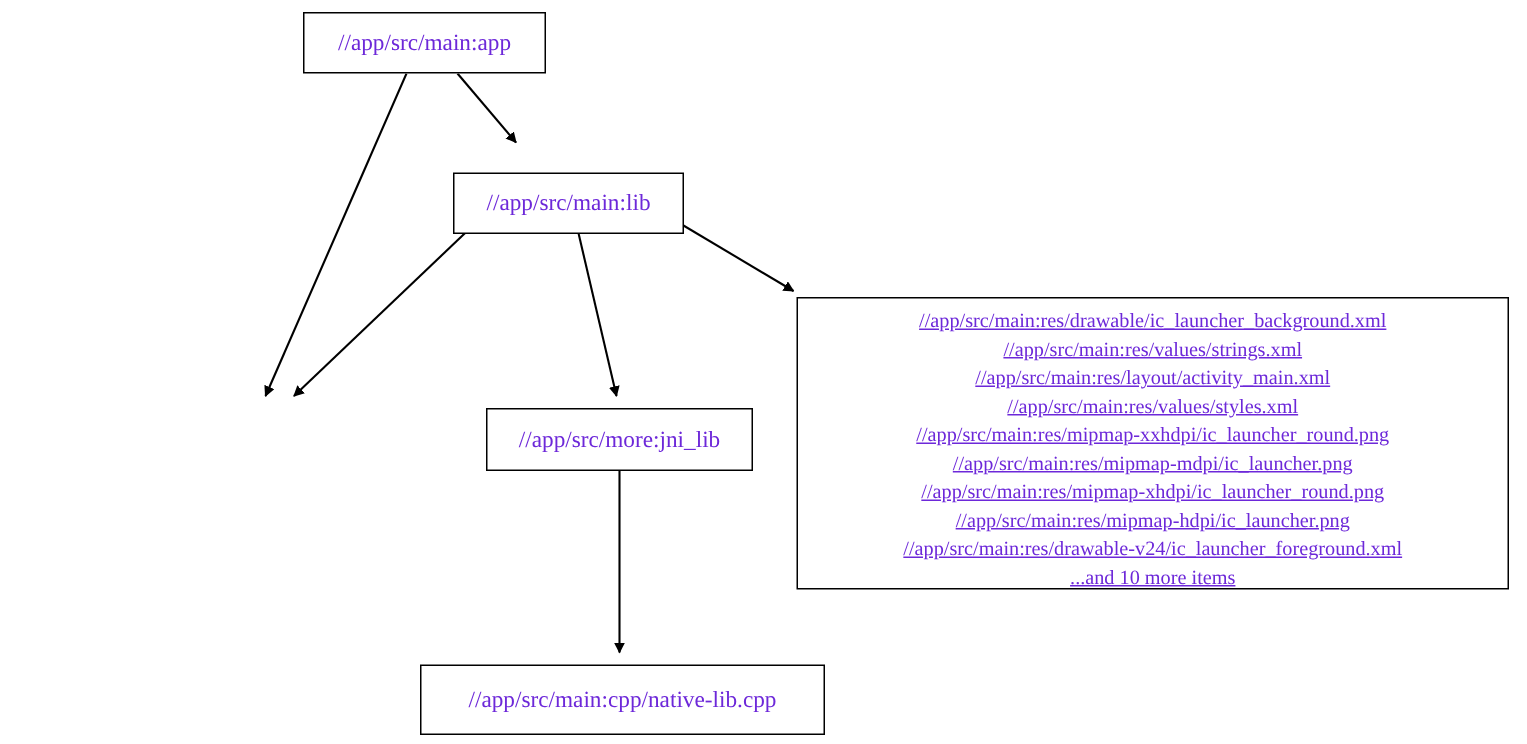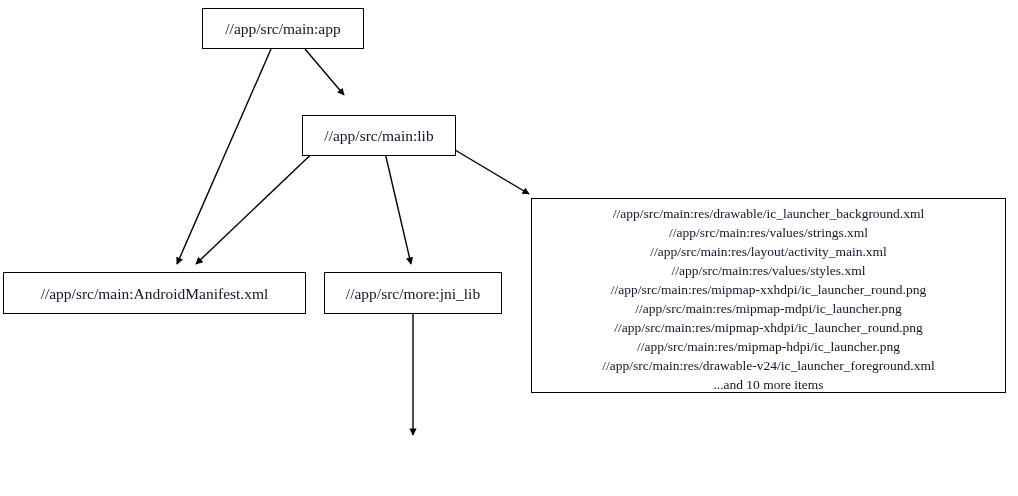--- a/index.html
+++ b/index.html
@@ -25,31 +25,32 @@
   }
   .node {
     position: absolute;
     box-sizing: border-box;
     border: 1px solid #000000;
     background: #ffffff;
     display: flex;
     align-items: center;
     justify-content: center;
     text-align: center;
-    color: #0f172a;
+    color: #6d28d9;
     font-size: 15.5px;
     line-height: 19px;
     white-space: pre;
     z-index: 2;
   }
   .node-multiline {
     display: block;
     padding-top: 5px;
     font-size: 13.5px;
     line-height: 19px;
+    text-decoration: underline;
   }
   .node-multiline .ml-line {
     display: block;
     text-align: center;
     white-space: pre;
   }
   
   #node-app        { left: 202px; top: 8px;   width: 162px; height: 41px; }
   #node-lib        { left: 302px; top: 103px; width: 154px; height: 41px; margin-top: 12px; }
   #node-manifest   { left: 3px;   top: 272px; width: 303px; height: 42px; }
@@ -82,20 +83,20 @@
       <line x1="445" y1="144" x2="529" y2="194" marker-end="url(#arrowhead)"></line>
 
       <line x1="413" y1="314" x2="413" y2="435" marker-end="url(#arrowhead)"></line>
     </g>
   </svg>
 
   <div class="node" id="node-app">//app/src/main:app</div>
 
   <div class="node" id="node-lib">//app/src/main:lib</div>
 
-  <div class="node" id="node-manifest">//app/src/main:AndroidManifest.xml</div>
 
   <div class="node" id="node-jnilib">//app/src/more:jni_lib</div>
 
   <div class="node node-multiline" id="node-resources"><span class="ml-line">//app/src/main:res/drawable/ic_launcher_background.xml</span><span class="ml-line">//app/src/main:res/values/strings.xml</span><span class="ml-line">//app/src/main:res/layout/activity_main.xml</span><span class="ml-line">//app/src/main:res/values/styles.xml</span><span class="ml-line">//app/src/main:res/mipmap-xxhdpi/ic_launcher_round.png</span><span class="ml-line">//app/src/main:res/mipmap-mdpi/ic_launcher.png</span><span class="ml-line">//app/src/main:res/mipmap-xhdpi/ic_launcher_round.png</span><span class="ml-line">//app/src/main:res/mipmap-hdpi/ic_launcher.png</span><span class="ml-line">//app/src/main:res/drawable-v24/ic_launcher_foreground.xml</span><span class="ml-line">...and 10 more items</span></div>
 
+  <div class="node" id="node-nativelib">//app/src/main:cpp/native-lib.cpp</div>
 
 </div>
 
 </body></html>

